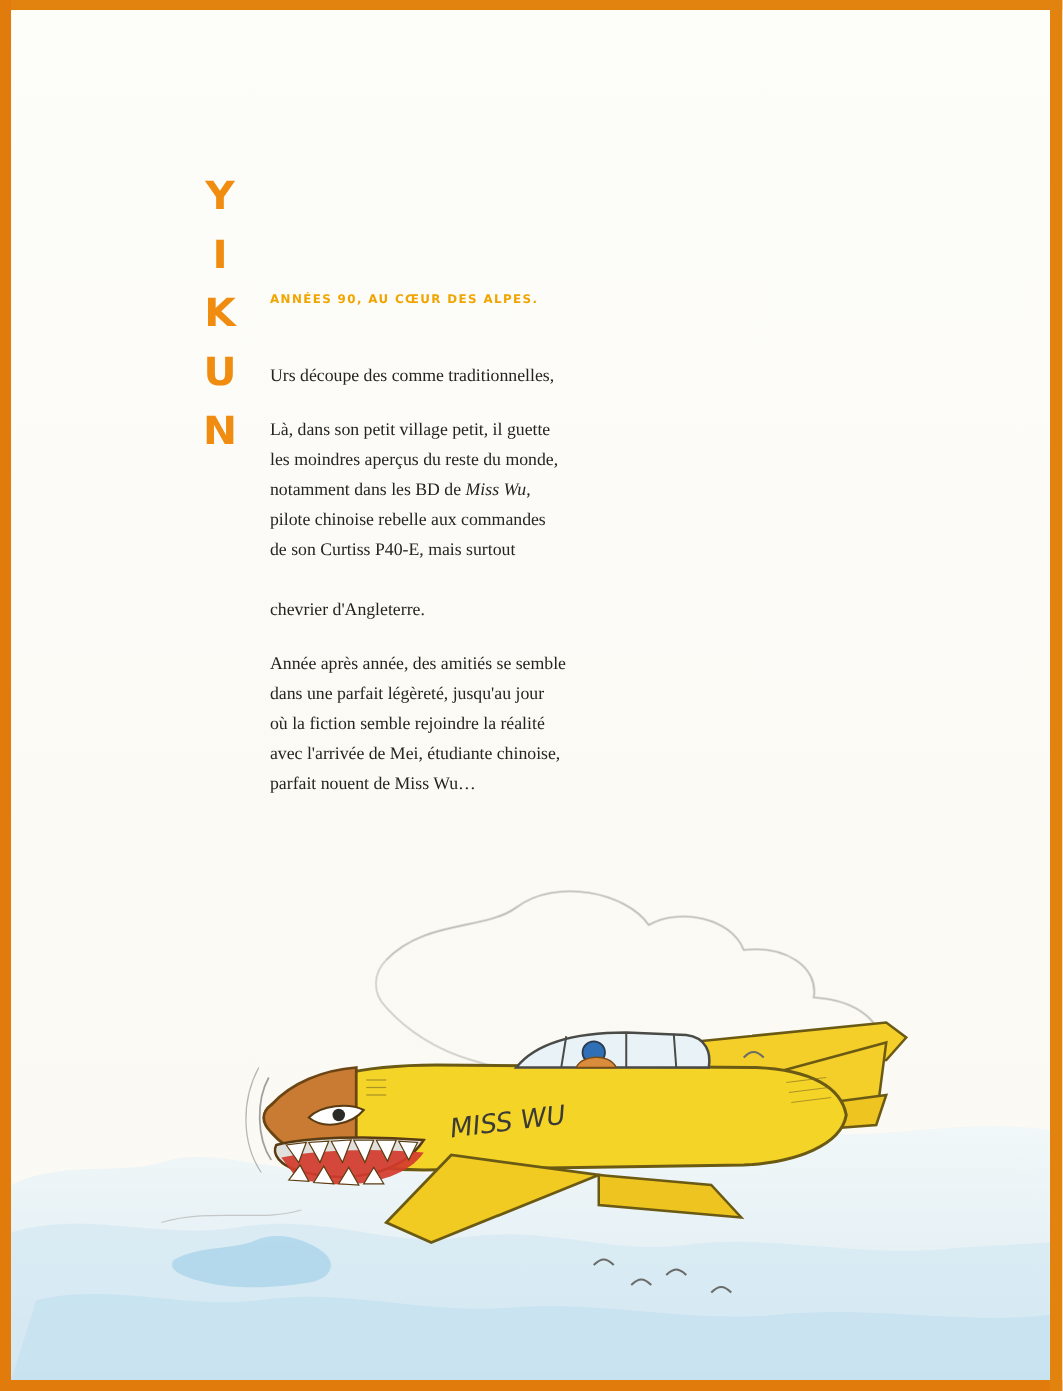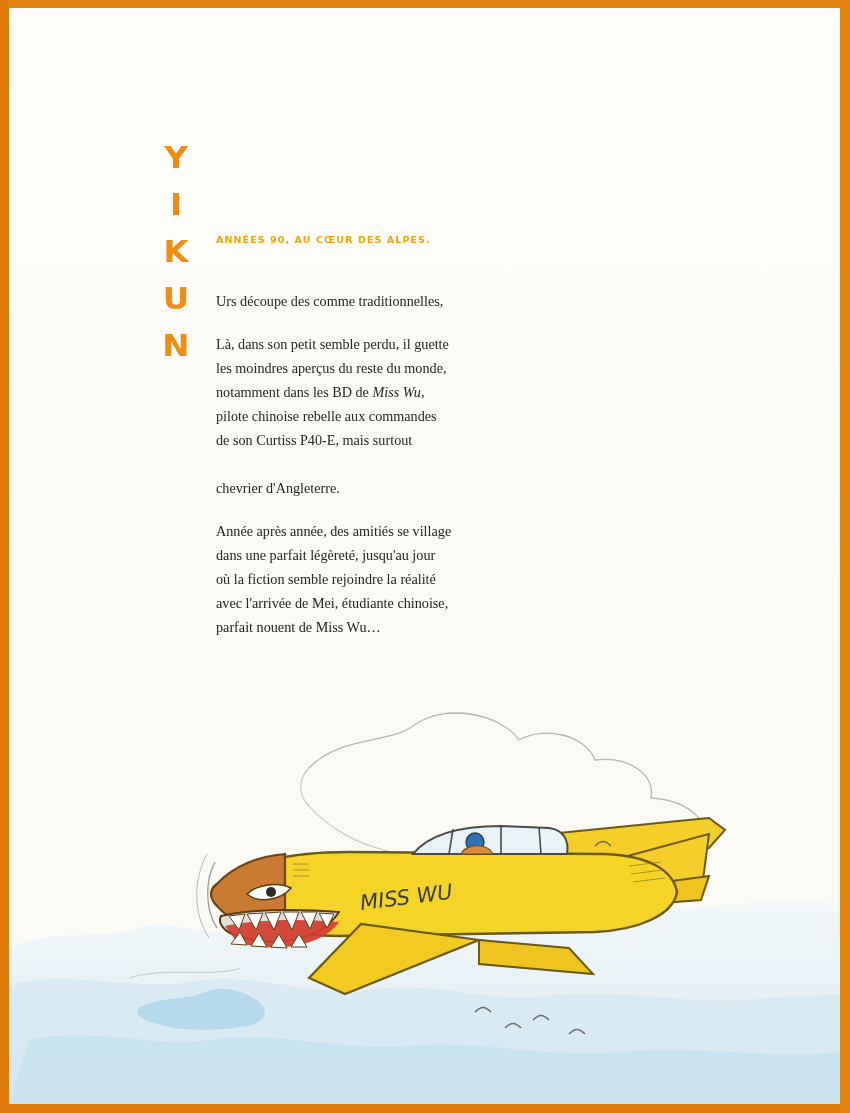--- a/index.html
+++ b/index.html
@@ -129,31 +129,31 @@
 
       <div class="blurb">
         <div class="kicker">ANNÉES 90, AU CŒUR DES ALPES.</div>
 
         <p class="para">
           <br>
           <span>Urs découpe des comme traditionnelles,</span><br>
         </p>
 
         <p class="para">
-          <span>Là, dans son petit semble perdu, il guette</span><br>
+          <span>Là, dans son petit village petit, il guette</span><br>
           <span>les moindres aperçus du reste du monde,</span><br>
           <span>notamment dans les BD de <span class="it">Miss Wu</span>,</span><br>
           <span>pilote chinoise rebelle aux commandes</span><br>
           <span>de son Curtiss P40-E, mais surtout</span><br>
           <br>
           <span>chevrier d'Angleterre.</span>
         </p>
 
         <p class="para">
-          <span>Année après année, des amitiés se village</span><br>
+          <span>Année après année, des amitiés se semble</span><br>
           <span>dans une parfait légèreté, jusqu'au jour</span><br>
           <span>où la fiction semble rejoindre la réalité</span><br>
           <span>avec l'arrivée de Mei, étudiante chinoise,</span><br>
           <span>parfait nouent de Miss Wu…</span>
         </p>
       </div>
 
       <div class="art">
         <svg width="831" height="456" viewBox="0 0 831 456">
           <defs>

